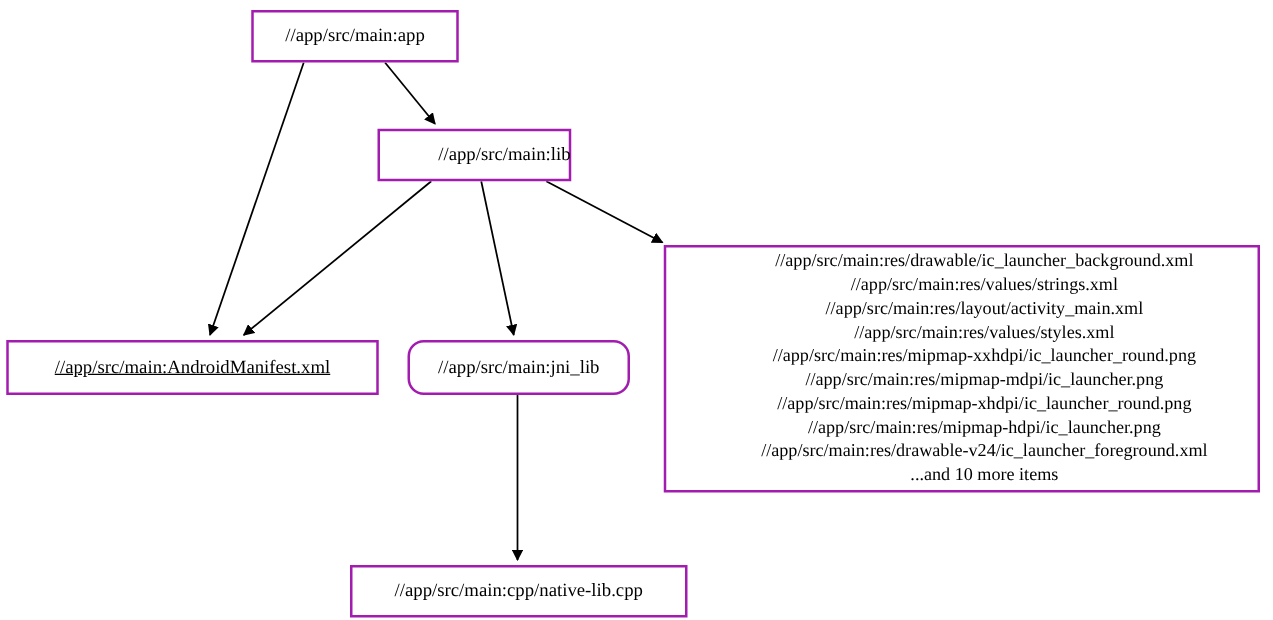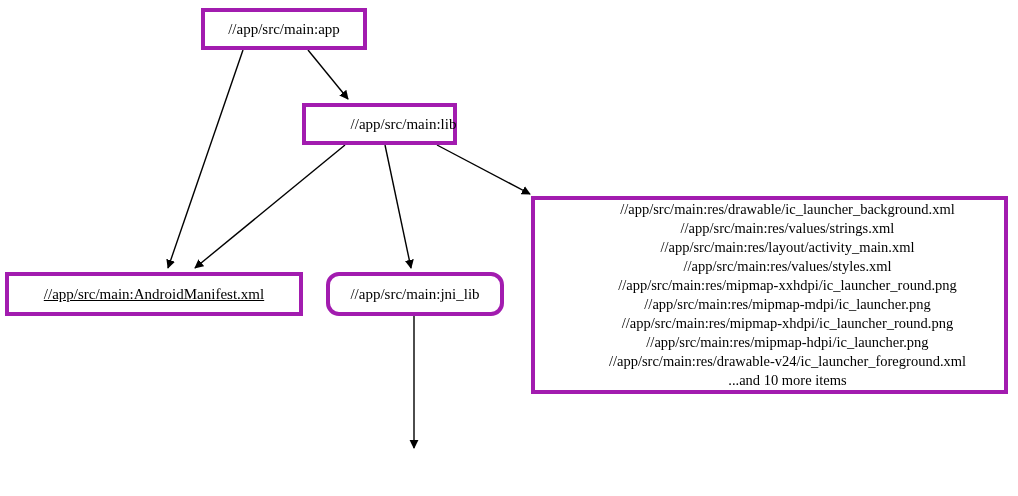--- a/index.html
+++ b/index.html
@@ -18,21 +18,21 @@
   #edge-layer {
     position: absolute;
     left: 0;
     top: 0;
     width: 1018px;
     height: 496px;
   }
   .graph-node {
     position: absolute;
     box-sizing: border-box;
-    border: 4px solid #a21caf;
+    border: 2px solid #a21caf;
     background: #ffffff;
     display: flex;
     align-items: center;
     justify-content: center;
     text-align: center;
     color: #000000;
     font-size: 15px;
     line-height: 1.0;
     white-space: nowrap;
   }
@@ -94,14 +94,17 @@
 //app/src/main:res/layout/activity_main.xml
 //app/src/main:res/values/styles.xml
 //app/src/main:res/mipmap-xxhdpi/ic_launcher_round.png
 //app/src/main:res/mipmap-mdpi/ic_launcher.png
 //app/src/main:res/mipmap-xhdpi/ic_launcher_round.png
 //app/src/main:res/mipmap-hdpi/ic_launcher.png
 //app/src/main:res/drawable-v24/ic_launcher_foreground.xml
 ...and 10 more items</span>
   </div>
 
+  <div class="graph-node" style="left:280px; top:452px; width:270px; height:42px;">
+    <span class="node-label">//app/src/main:cpp/native-lib.cpp</span>
+  </div>
 
 </div>
 
 </body></html>

